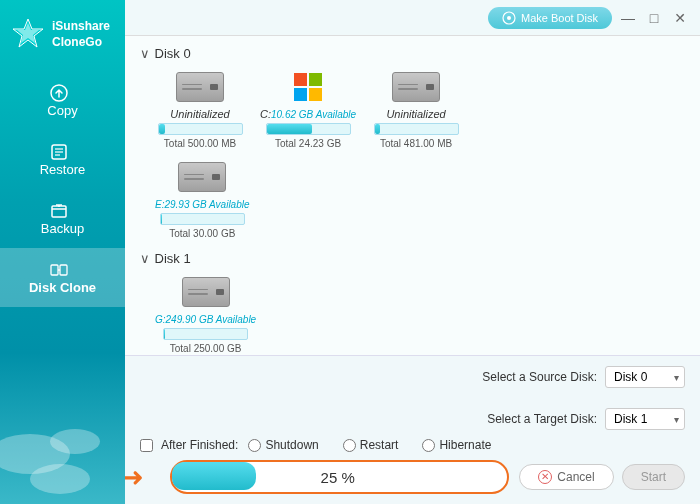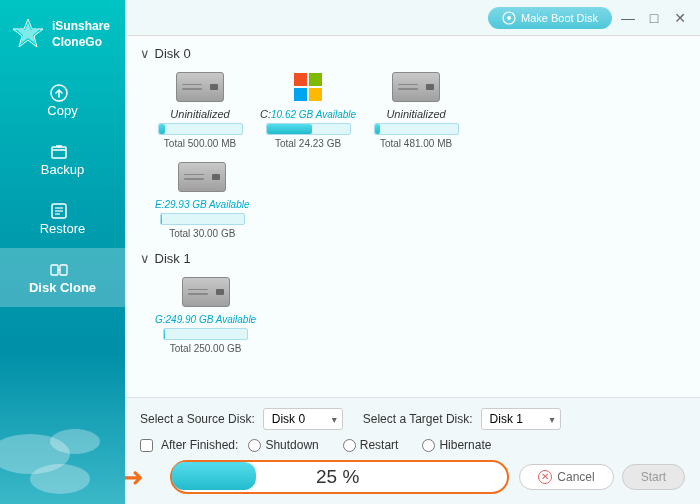--- a/index.html
+++ b/index.html
@@ -229,20 +229,21 @@
       background: #f0f8fa;
       border-top: 1px solid #dde;
       padding: 10px 15px;
     }
 
     .disk-selectors {
       display: flex;
       align-items: flex-end;
       gap: 20px;
       margin-bottom: 8px;
+      flex-direction: column;
     }
 
     .selector-group {
       display: flex;
       align-items: center;
       gap: 8px;
     }
 
     .selector-label {
       font-size: 12px;
@@ -425,42 +426,42 @@
 
     <nav class="sidebar-nav">
       <div class="nav-item">
         <span class="nav-icon">
           <svg width="18" height="18" viewBox="0 0 18 18" fill="none">
             <circle cx="9" cy="9" r="8" stroke="white" stroke-width="1.5" fill="none"></circle>
             <path d="M6 9 L9 6 L12 9 M9 6 L9 13" stroke="white" stroke-width="1.5" stroke-linecap="round"></path>
           </svg>
         </span>
         <span>Copy</span>
+      </div>
+      <div class="nav-item">
+        <span class="nav-icon">
+          <svg width="18" height="18" viewBox="0 0 18 18" fill="none">
+            <rect x="2" y="2" width="14" height="14" rx="2" stroke="white" stroke-width="1.5" fill="none"></rect>
+            <line x1="5" y1="6" x2="13" y2="6" stroke="white" stroke-width="1.2"></line>
+            <line x1="5" y1="9" x2="13" y2="9" stroke="white" stroke-width="1.2"></line>
+            <line x1="5" y1="12" x2="10" y2="12" stroke="white" stroke-width="1.2"></line>
+          </svg>
+        </span>
+        <span>Restore</span>
       </div>
       <div class="nav-item">
         <span class="nav-icon">
           <svg width="18" height="18" viewBox="0 0 18 18" fill="none">
             <rect x="2" y="4" width="14" height="11" rx="1" stroke="white" stroke-width="1.5" fill="none"></rect>
             <line x1="2" y1="7" x2="16" y2="7" stroke="white" stroke-width="1.5"></line>
             <line x1="9" y1="3" x2="9" y2="5" stroke="white" stroke-width="1.5"></line>
             <line x1="6" y1="3" x2="12" y2="3" stroke="white" stroke-width="1.5"></line>
           </svg>
         </span>
         <span>Backup</span>
-      </div>
-      <div class="nav-item">
-        <span class="nav-icon">
-          <svg width="18" height="18" viewBox="0 0 18 18" fill="none">
-            <rect x="2" y="2" width="14" height="14" rx="2" stroke="white" stroke-width="1.5" fill="none"></rect>
-            <line x1="5" y1="6" x2="13" y2="6" stroke="white" stroke-width="1.2"></line>
-            <line x1="5" y1="9" x2="13" y2="9" stroke="white" stroke-width="1.2"></line>
-            <line x1="5" y1="12" x2="10" y2="12" stroke="white" stroke-width="1.2"></line>
-          </svg>
-        </span>
-        <span>Restore</span>
       </div>
       <div class="nav-item active">
         <span class="nav-icon">
           <svg width="18" height="18" viewBox="0 0 18 18" fill="none">
             <rect x="1" y="4" width="7" height="10" rx="1" stroke="white" stroke-width="1.3" fill="none"></rect>
             <rect x="10" y="4" width="7" height="10" rx="1" stroke="white" stroke-width="1.3" fill="none"></rect>
             <line x1="8" y1="9" x2="10" y2="9" stroke="white" stroke-width="1.3"></line>
           </svg>
         </span>
         <span>Disk Clone</span>
@@ -651,21 +652,21 @@
         </div>
       </div>
 
       <div style="display:flex; align-items:center; gap:10px; position:relative; padding-left:30px;">
 
         <div style="position:absolute;left:-18px;font-size:26px;color:#f07020;">➜</div>
 
         <div class="progress-outer">
           <div class="progress-inner" style="width:25%">
           </div>
-          <div style="position:absolute;width:calc(100% - 10px);text-align:center;top:50%;transform:translateY(-50%);font-size:19px;color:#333;font-weight:500;">
+          <div style="position:absolute;width:calc(100% - 10px);text-align:center;top:50%;transform:translateY(-50%);font-size:15px;color:#333;font-weight:500;">
             <span>25 %</span>
           </div>
         </div>
 
         <div class="action-buttons">
           <button class="cancel-btn">
             <div class="cancel-icon">✕</div>
             <span>Cancel</span>
           </button>
           <button class="start-btn">

